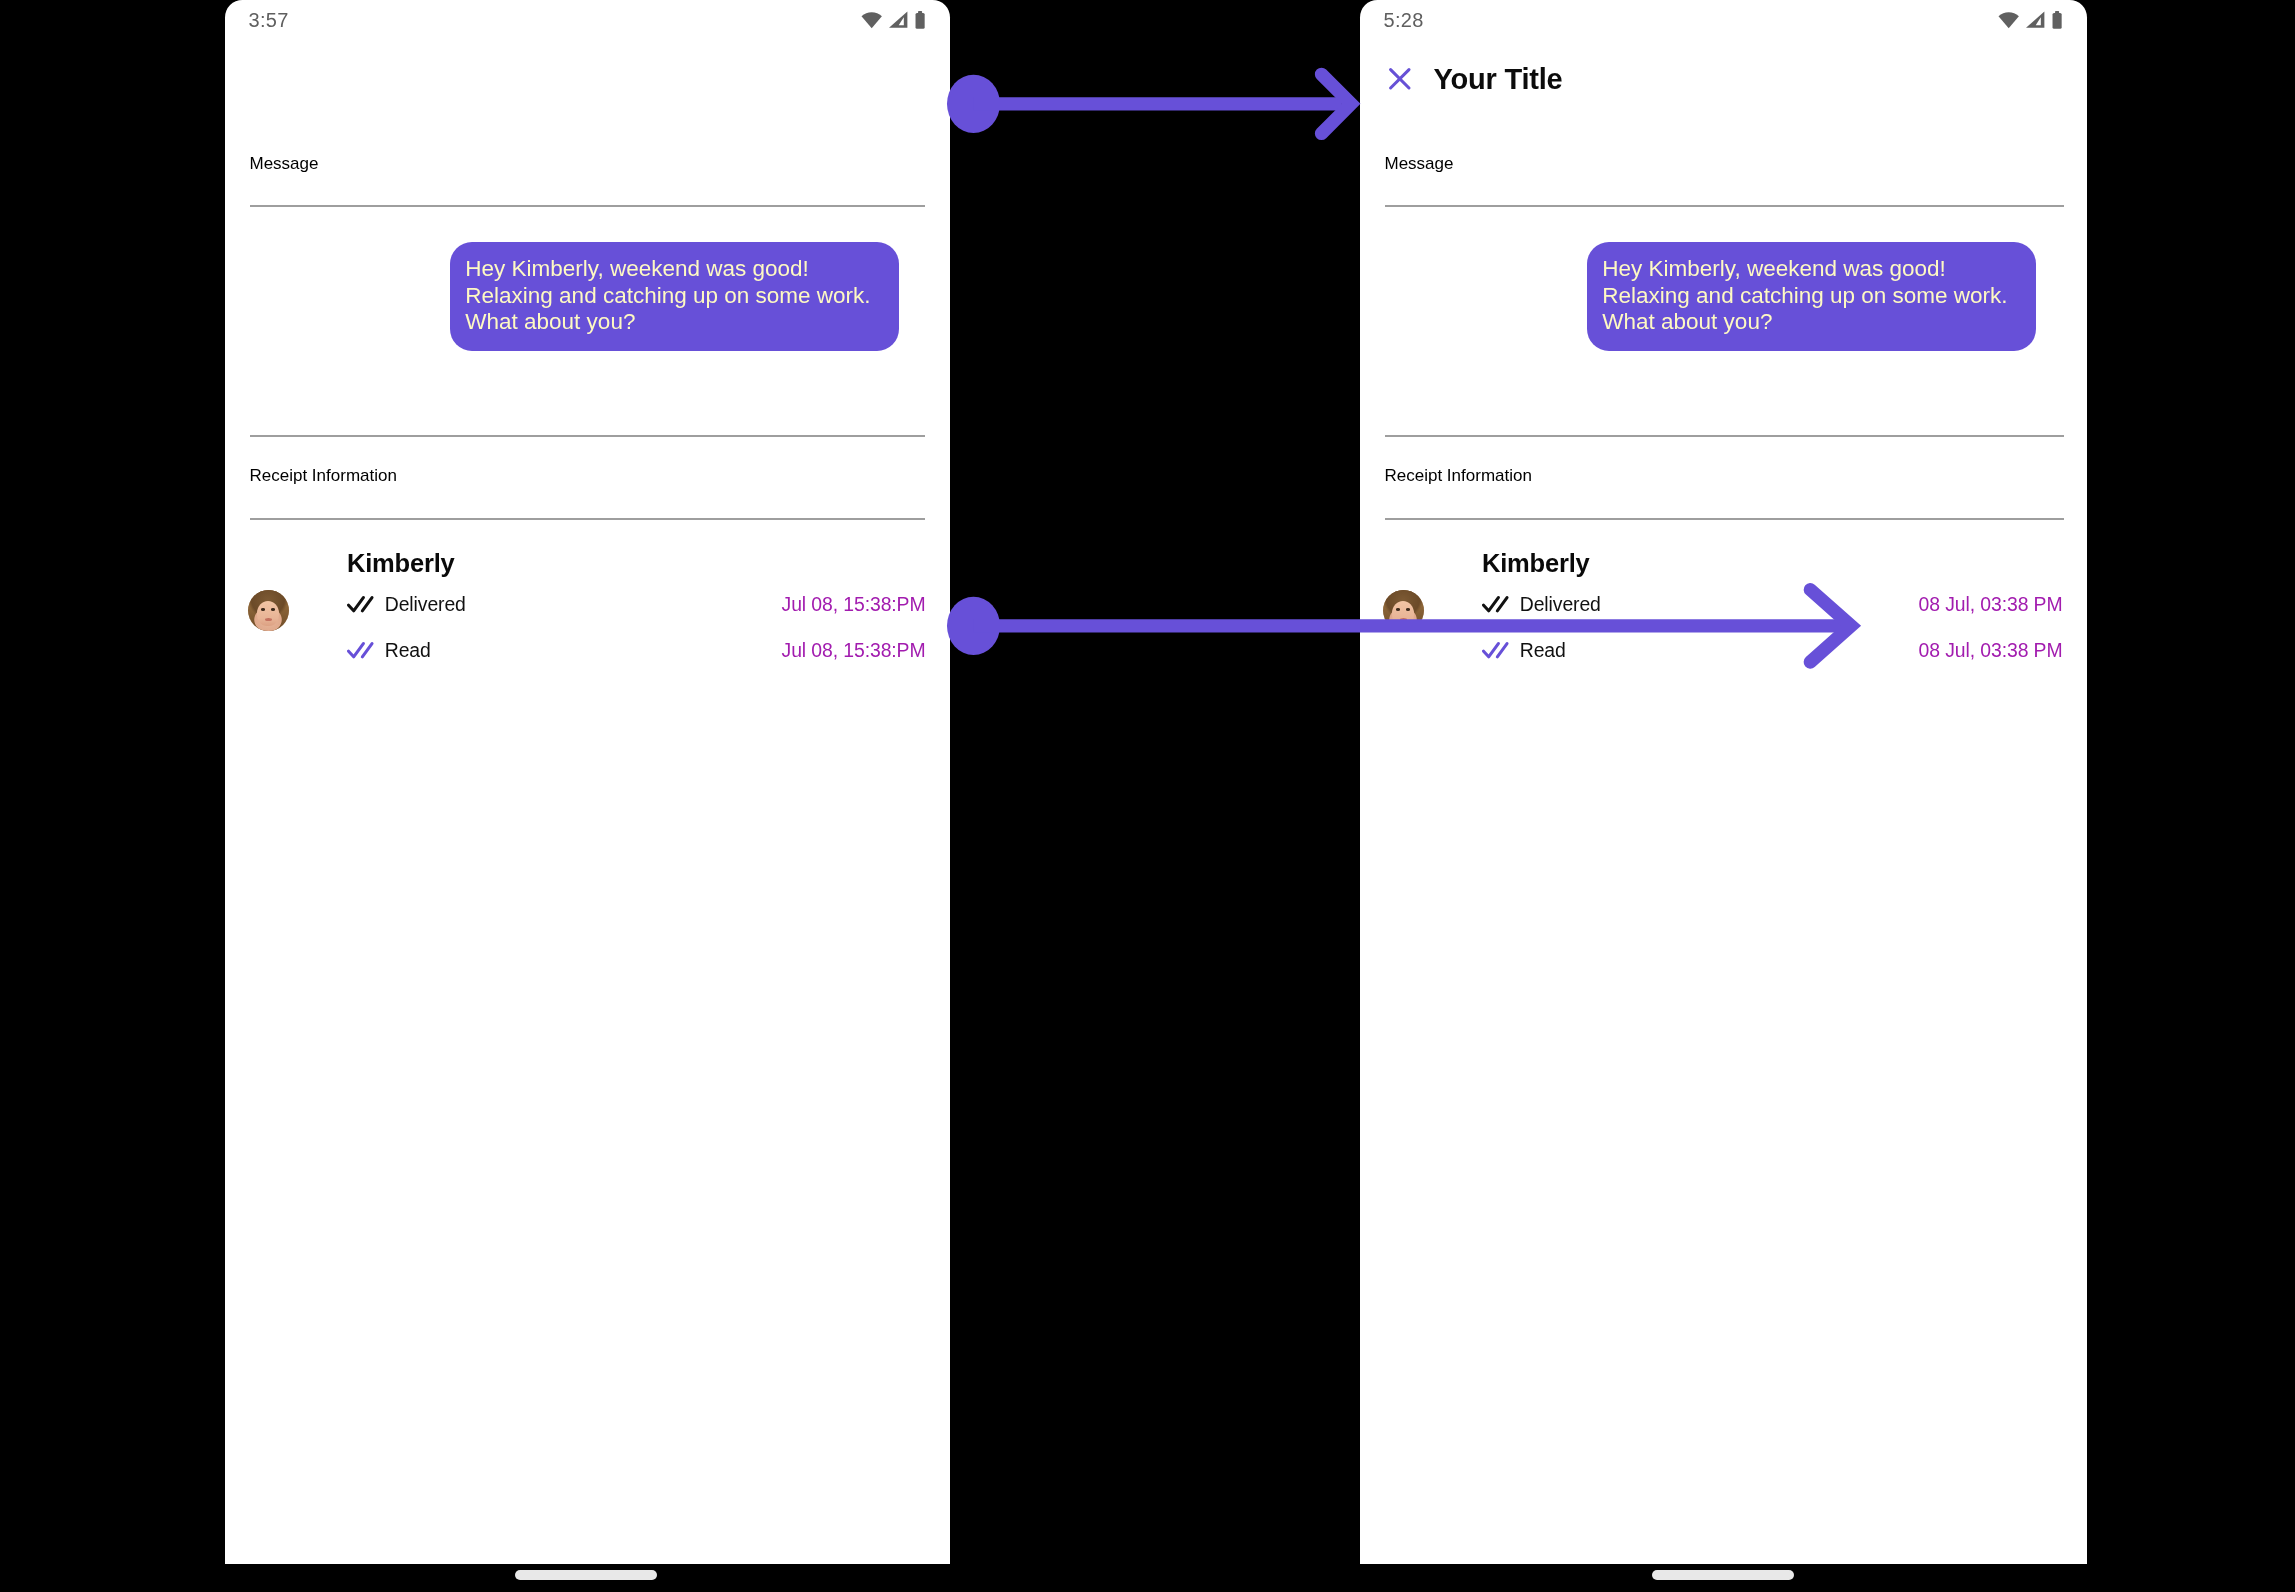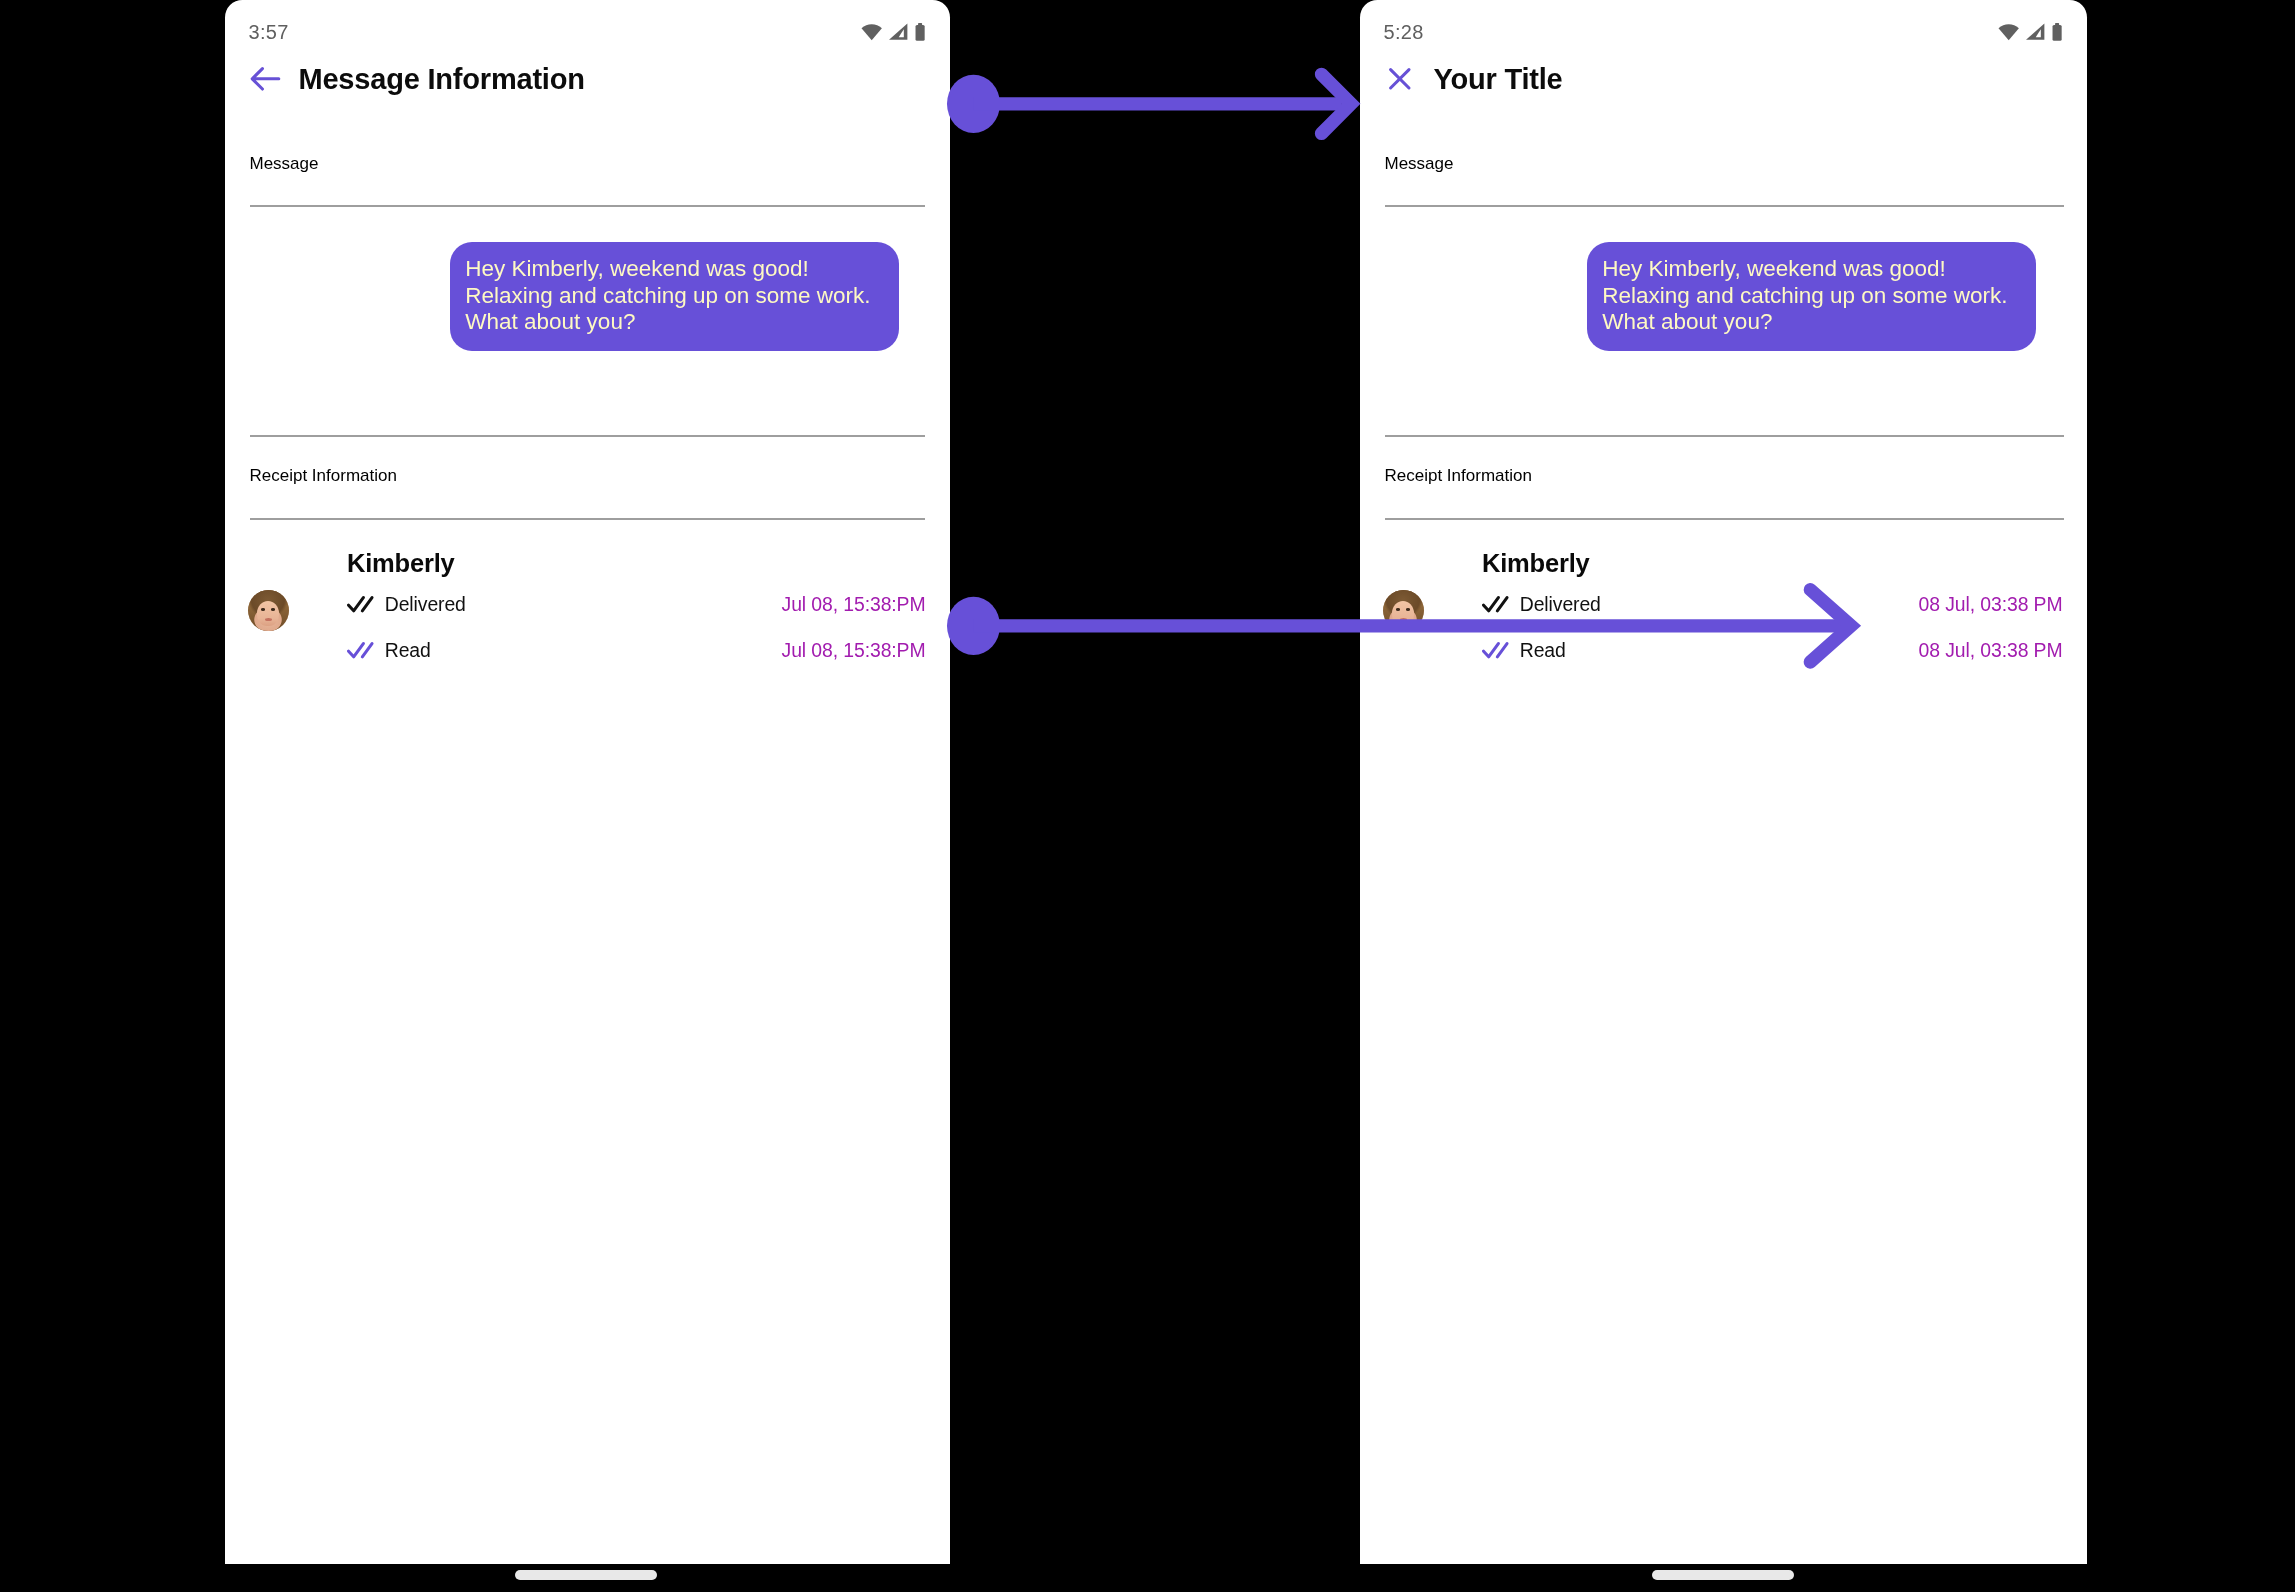--- a/index.html
+++ b/index.html
@@ -16,21 +16,21 @@
     border-top-left-radius:17.4px;border-top-right-radius:17.4px;
     overflow:hidden;
   }
   .phone.left {left:225px; width:725px; height:1564px;}
   .phone.right{left:1360px;width:727px; height:1564px;}
 
   
   .statusbar{
     position:absolute;top:0;left:0;right:0;height:40px;
     display:flex;align-items:center;justify-content:space-between;
-    padding:0 23.5px 0 23.5px;box-sizing:border-box;margin-top:12px;
+    padding:0 23.5px 0 23.5px;box-sizing:border-box;
   }
   .status-time{
     font-size:20px;color:#5f5f5f;letter-spacing:0.3px;line-height:1;
   }
   .status-icons{display:flex;align-items:center;gap:5.6px;}
   .ico{display:block;}
 
   
   .appbar{
     position:absolute;top:40px;left:0;right:0;height:78px;
@@ -122,28 +122,20 @@
           <path d="M38 1 L38 33 L2 33 Z" fill="#606060"></path>
           <path d="M31 12 L31 28 L21 28 Z" fill="#ffffff"></path>
         </svg>
         <svg class="ico" width="12.2" height="18.4" viewBox="0 0 24 36">
           <rect x="8" y="0" width="8" height="5" rx="1.5" fill="#606060"></rect>
           <rect x="3" y="4" width="18" height="31" rx="3" fill="#606060"></rect>
         </svg>
       </div>
     </div>
 
-    <div class="appbar">
-      <div class="navbtn">
-        <svg width="32" height="27.6" viewBox="0 0 62 54">
-          <path d="M58 27 H8 M26 7 L6 27 L26 47" stroke="#6751d6" stroke-width="6" fill="none" stroke-linecap="round" stroke-linejoin="round"></path>
-        </svg>
-      </div>
-      <div class="appbar-title">Message Information</div>
-    </div>
 
     <div class="section-label" style="top:154px;">Message</div>
     <div class="divider" style="top:205px;width:675px;"></div>
 
     <div class="bubble" style="top:242px;left:225px;width:449px;">Hey Kimberly, weekend was good!  Relaxing and catching up on some work.  What about you?</div>
 
     <div class="divider" style="top:435px;width:675px;"></div>
     <div class="section-label" style="top:466px;">Receipt Information</div>
     <div class="divider" style="top:518px;width:675px;"></div>
 

